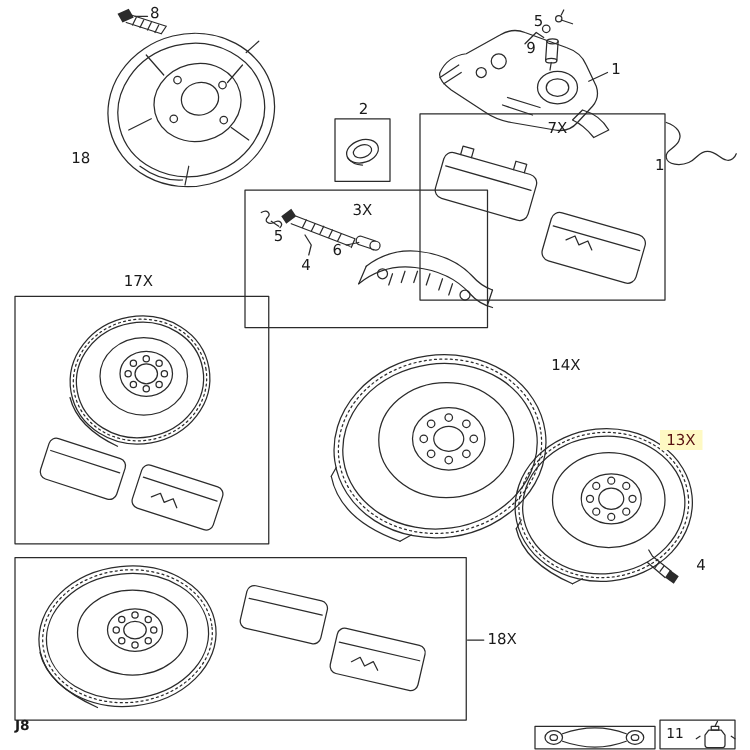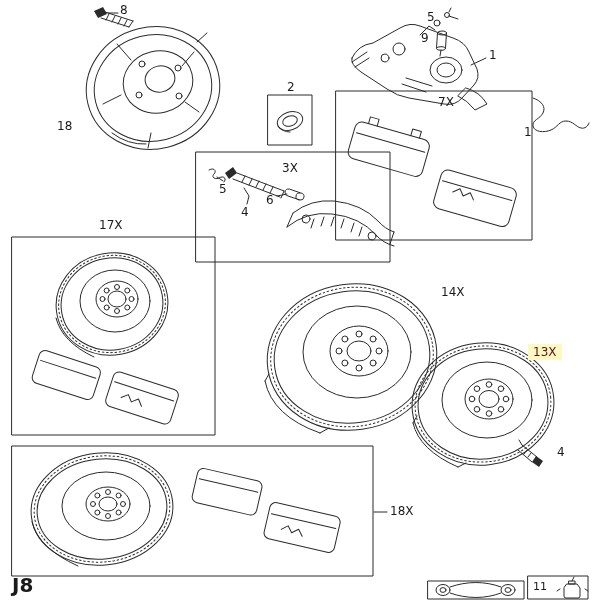--- a/index.html
+++ b/index.html
@@ -5,21 +5,21 @@
   html,body{margin:0;padding:0;background:#fff;}
   .canvas{position:relative;width:600px;height:600px;background:#fff;overflow:hidden;
           font-family:"DejaVu Sans","Liberation Sans",sans-serif;}
   svg.art{position:absolute;left:0;top:0;}
   svg.art *{stroke:var(--line,#2b2b2b);stroke-width:1;fill:none;stroke-linecap:round;stroke-linejoin:round;}
   svg.art .fill{fill:var(--line,#2b2b2b);stroke:none;}
   svg.art .dash{stroke-dasharray:1.6 2.6;}
   .lbl{position:absolute;font-size:12px;color:#1a1a1a;line-height:1;white-space:nowrap;}
   .lbl.small{font-size:11px;}
   .hl{padding:2px 5px;}
-  .code{font-weight:700;font-size:20px;}
+  .code{font-weight:700;font-size:11px;}
 </style>
 </head>
 <body>
 
 <div class="canvas">
 
   <svg class="art" width="600" height="600" viewBox="0 0 600 600">
 
     <g>
       <path class="fill" d="M94 11 l9 -4 4 7 -9 4 z"></path>

